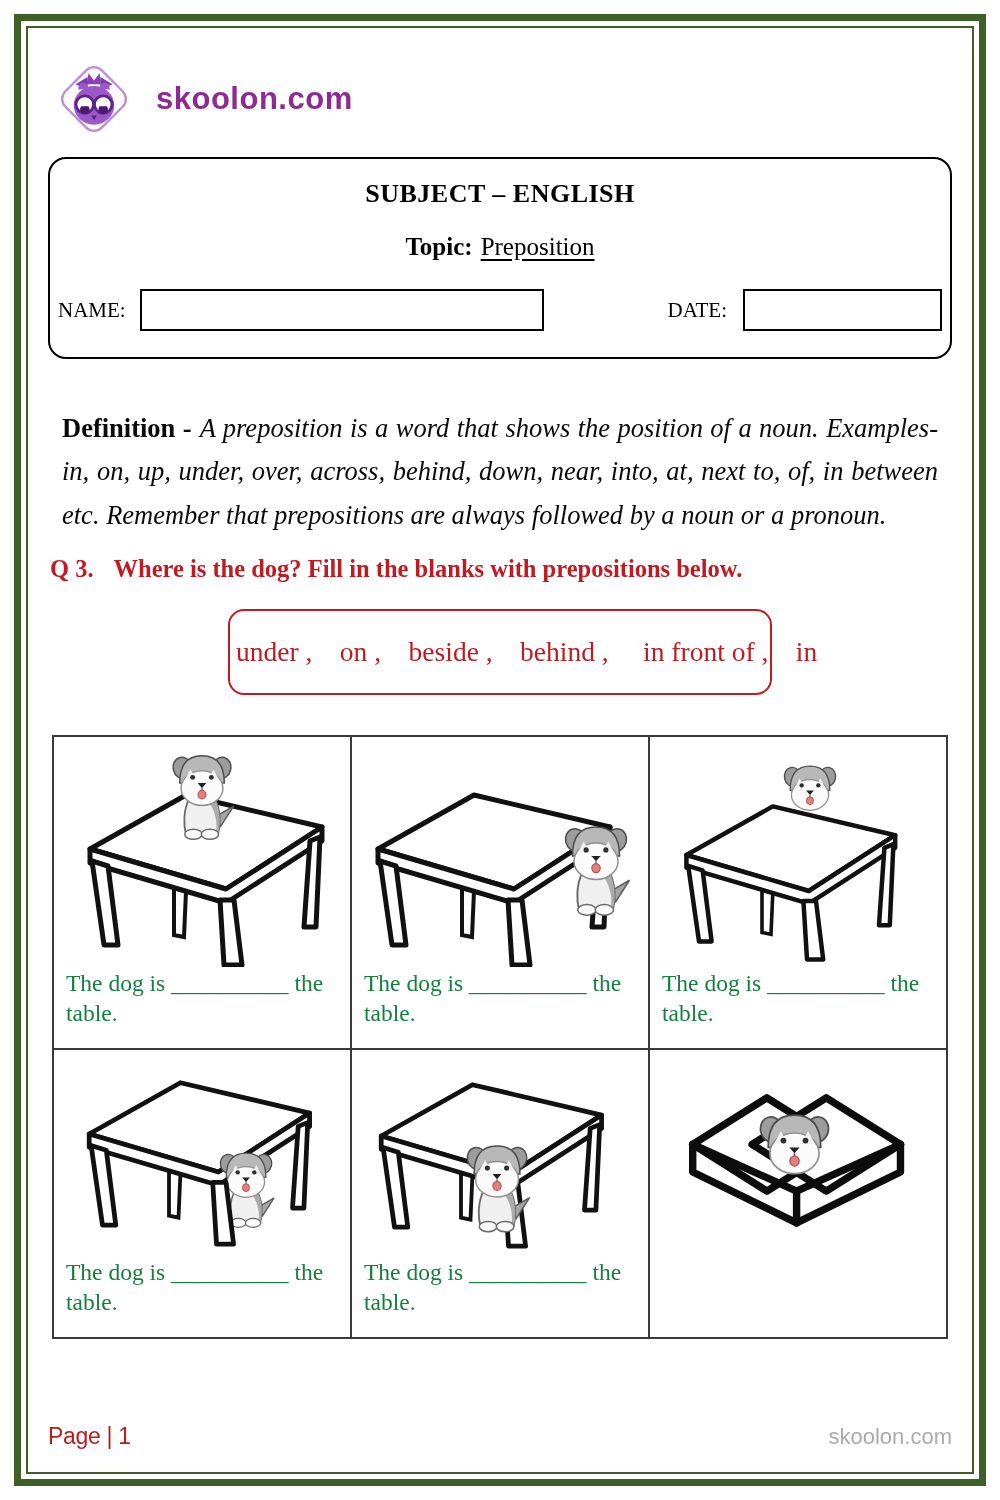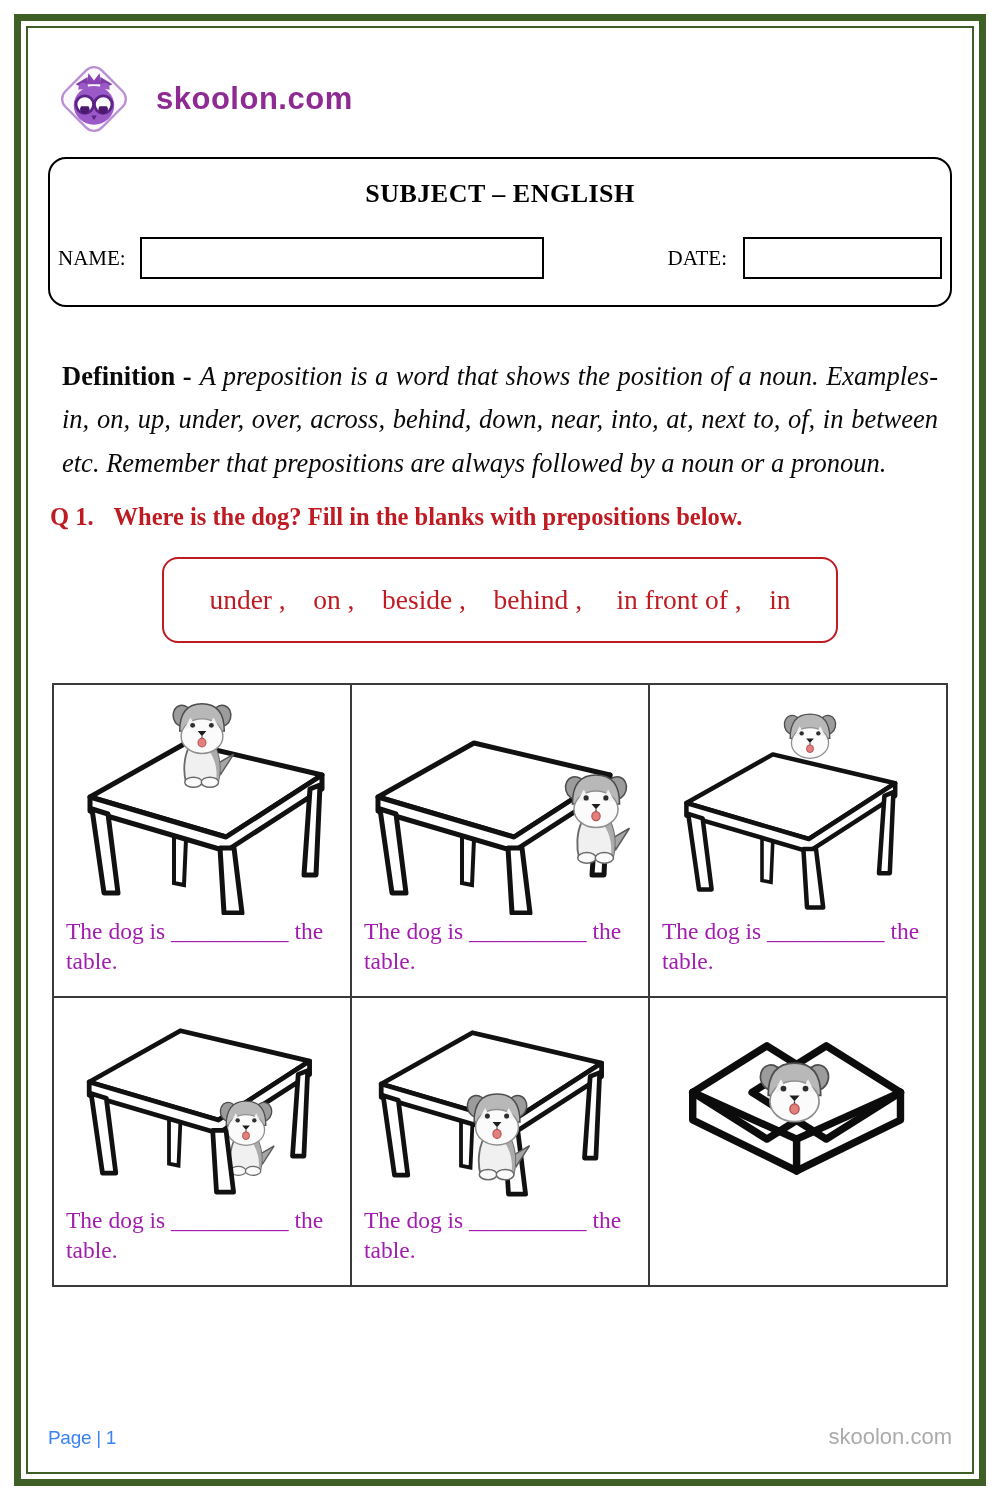--- a/index.html
+++ b/index.html
@@ -27,35 +27,35 @@
   
   .definition{margin:48px 14px 16px;font-size:26.5px;line-height:1.64;text-align:justify;text-align-last:left;color:#0a0a0a;}
   .definition .d-label{font-weight:bold;margin-right:8px;}
   .definition .d-body{font-style:italic;}
 
   
   .question{margin:18px 0 0 2px;color:#BE1B22;font-weight:bold;font-size:24.5px;}
   .question .q-num{margin-right:20px;}
 
   
-  .word-bank{margin:26px auto 0;width:676px;box-sizing:border-box;border:2.5px solid #BE1B22;border-radius:16px;
+  .word-bank{margin:26px auto 0;width:544px;box-sizing:border-box;border:2.5px solid #BE1B22;border-radius:16px;
              padding:25px 6px;text-align:center;font-size:27.5px;color:#BE1B22;white-space:pre;}
 
   
   .grid{margin:40px 4px 0;display:grid;grid-template-columns:1fr 1fr 1fr;border:1px solid #3a3a3a;}
   .cell{border:1px solid #3a3a3a;box-sizing:border-box;height:313px;overflow:hidden;}
   .cell:nth-child(n+4){height:289px;}
   .pic{height:230px;display:block;}
   .cell:nth-child(n+4) .pic{height:206px;}
   .pic svg{display:block;width:100%;height:100%;}
-  .cap{padding:2px 10px 0 12px;font-size:23.5px;line-height:1.26;color:#a21caf;}
+  .cap{padding:2px 10px 0 12px;font-size:23.5px;line-height:1.26;color:#15803d;}
 
   
   .footer{position:absolute;left:48px;right:48px;bottom:50px;display:flex;justify-content:space-between;align-items:baseline;}
-  .page-num{font-family:"Liberation Sans",sans-serif;font-size:19px;color:#3b82f6;letter-spacing:-0.3px;}
+  .page-num{font-family:"Liberation Sans",sans-serif;font-size:23px;color:#b91c1c;letter-spacing:-0.3px;}
   .site{font-family:"Liberation Sans",sans-serif;font-size:22px;color:#ababab;}
   .defs-holder{position:absolute;width:0;height:0;overflow:hidden;}
 </style>
 </head>
 <body>
 
 <svg class="defs-holder" aria-hidden="true">
   <defs>
 
     <g id="tblBody">
@@ -126,33 +126,36 @@
       <circle cx="60" cy="56" r="9.5" fill="#fff" stroke="#5e2387" stroke-width="3"></circle>
       <path d="M36,58 a5,5 0 1 0 8,0 Z" fill="#4b1a70"></path>
       <path d="M56,58 a5,5 0 1 0 8,0 Z" fill="#4b1a70"></path>
       <path d="M47,68 L53,68 L50,73 Z" fill="#5e2387"></path>
     </svg>
     <span class="logo-text">skoolon.com</span>
   </div>
 
   <div class="header-box">
     <div class="subject">SUBJECT – ENGLISH</div>
+    <div class="topic">
+      <span class="t-label">Topic:</span><span class="t-value">Preposition</span>
+    </div>
     <div class="name-date">
       <span>NAME:</span>
       <div class="field-box name-box"></div>
       <div class="nd-spacer"></div>
       <span>DATE:</span>
       <div class="field-box date-box"></div>
     </div>
   </div>
 
   <p class="definition"><span class="d-label">Definition -</span><span class="d-body">A preposition is a word that shows the position of a noun. Examples- in, on, up, under, over, across, behind, down, near, into, at, next to, of, in between etc. Remember that prepositions are always followed by a noun or a pronoun.</span></p>
 
   <div class="question">
-    <span class="q-num">Q 1.</span><span>Where is the dog? Fill in the blanks with prepositions below.</span>
+    <span class="q-num">Q 3.</span><span>Where is the dog? Fill in the blanks with prepositions below.</span>
   </div>
 
   <div class="word-bank">under ,    on ,    beside ,    behind ,     in front of ,    in</div>
 
   <div class="grid">
 
     <div class="cell">
       <div class="pic">
         <svg viewBox="0 0 280 230">
           <use href="#tbl" transform="translate(12,32)"></use>

